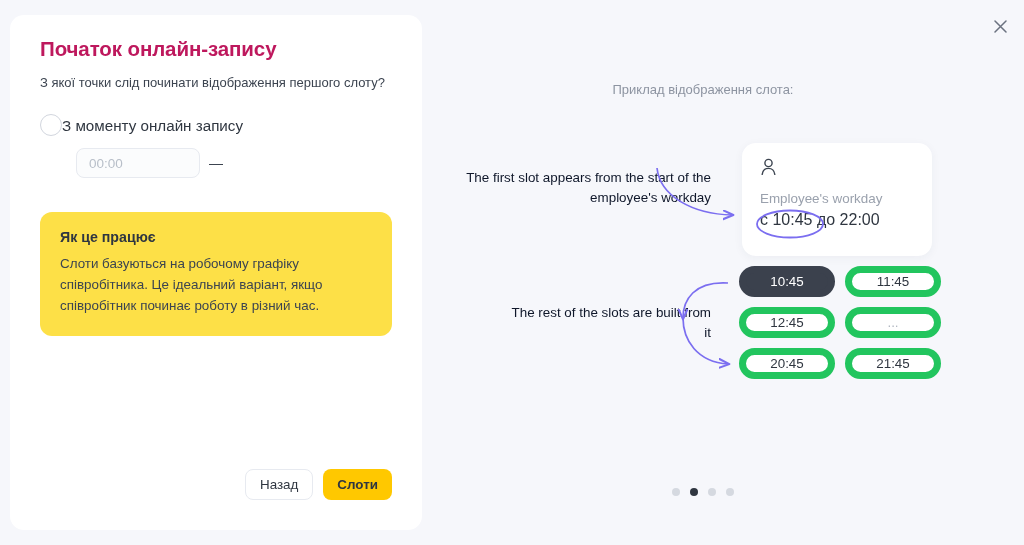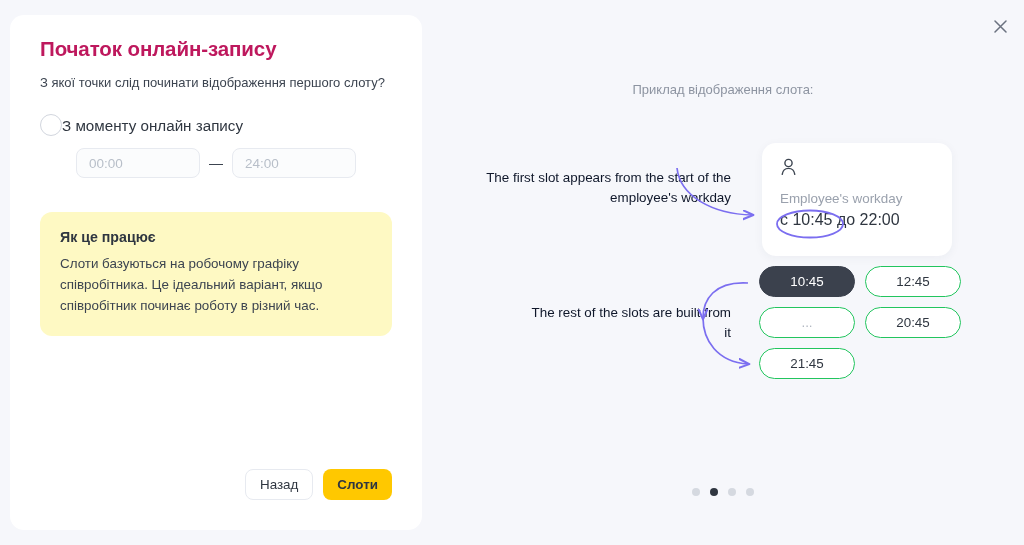--- a/index.html
+++ b/index.html
@@ -117,21 +117,21 @@
   .time-input::placeholder { color: #b8bfc9; }
   .range-dash {
     color: #3c4450;
     font-size: 14px;
     line-height: 1;
   }
 
   
   .info-box {
     margin-top: 34px;
-    background: #fef9c3;
+    background: #fde047;
     border-radius: 12px;
     padding: 17px 20px 19px 20px;
     width: 352px;
     box-sizing: border-box;
   }
   .info-title {
     font-size: 14.2px;
     font-weight: bold;
     color: #2f3640;
     margin: 0 0 9px 0;
@@ -169,21 +169,21 @@
   }
   .btn-next {
     background: #ffc800;
     color: #2f3640;
     font-weight: bold;
   }
 
   
   .preview {
     position: absolute;
-    left: 422px;
+    left: 402px;
     top: 0;
     width: 602px;
     height: 408px;
   }
   .preview-caption {
     position: absolute;
     top: 82px;
     left: 0;
     width: 602px;
     text-align: center;
@@ -252,21 +252,21 @@
     top: 266px;
     width: 202px;
     display: grid;
     grid-template-columns: 96px 96px;
     gap: 10px;
   }
   .slot {
     height: 31px;
     border-radius: 16px;
     background: #ffffff;
-    border: 1px solid #22c55e;
+    border: 7px solid #22c55e;
     box-sizing: border-box;
     display: flex;
     align-items: center;
     justify-content: center;
     font-size: 13.4px;
     color: #2f3640;
     cursor: pointer;
   }
   .slot.selected {
     background: #3b414d;
@@ -313,21 +313,20 @@
     <p class="panel-question">З якої точки слід починати відображення першого слоту?</p>
 
     <div class="radio-row">
       <span class="radio-mark"></span>
       <span class="radio-label">З моменту онлайн запису</span>
     </div>
 
     <div class="time-range">
       <input class="time-input" type="text" placeholder="00:00" style="">
       <span class="range-dash">—</span>
-      <input class="time-input" type="text" placeholder="24:00" style="">
     </div>
 
 
     <div class="info-box">
       <div class="info-title">Як це працює</div>
       <p class="info-text">Слоти базуються на робочому графіку співробітника. Це ідеальний варіант, якщо співробітник починає роботу в різний час.</p>
     </div>
 
     <div class="panel-actions">
       <button class="btn btn-back">Назад</button>
@@ -364,20 +363,21 @@
       </div>
       <p class="workday-sub">Employee's workday</p>
       <p class="workday-time">с 10:45 до 22:00</p>
       <svg class="ellipse-mark" width="72" height="34" viewBox="0 0 72 34">
         <ellipse cx="36" cy="17" rx="33" ry="13.5" fill="none" stroke="#7b6ef0" stroke-width="1.8"></ellipse>
       </svg>
     </div>
 
     <div class="slots">
       <div class="slot selected">10:45</div>
+      <div class="slot">11:45</div>
       <div class="slot">12:45</div>
       <div class="slot muted">...</div>
       <div class="slot">20:45</div>
       <div class="slot">21:45</div>
     </div>
 
     <div class="dots">
       <span class="dot"></span>
       <span class="dot active"></span>
       <span class="dot"></span>

